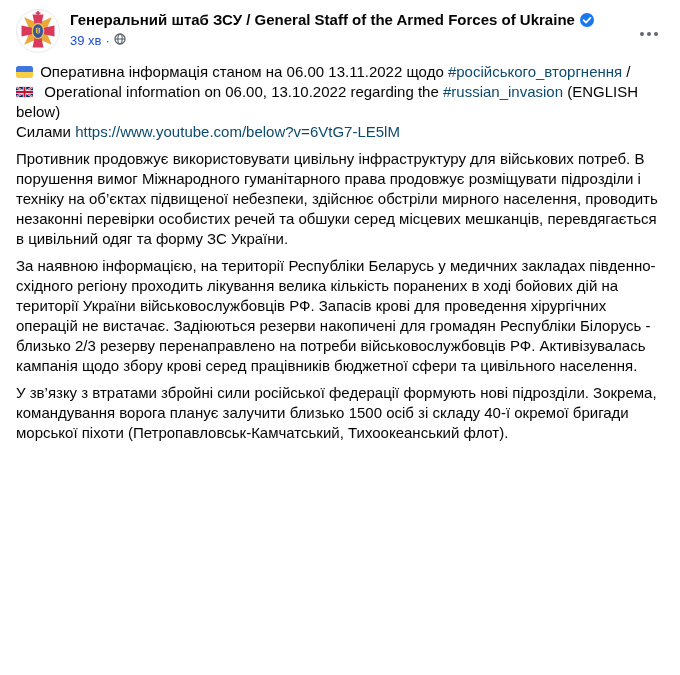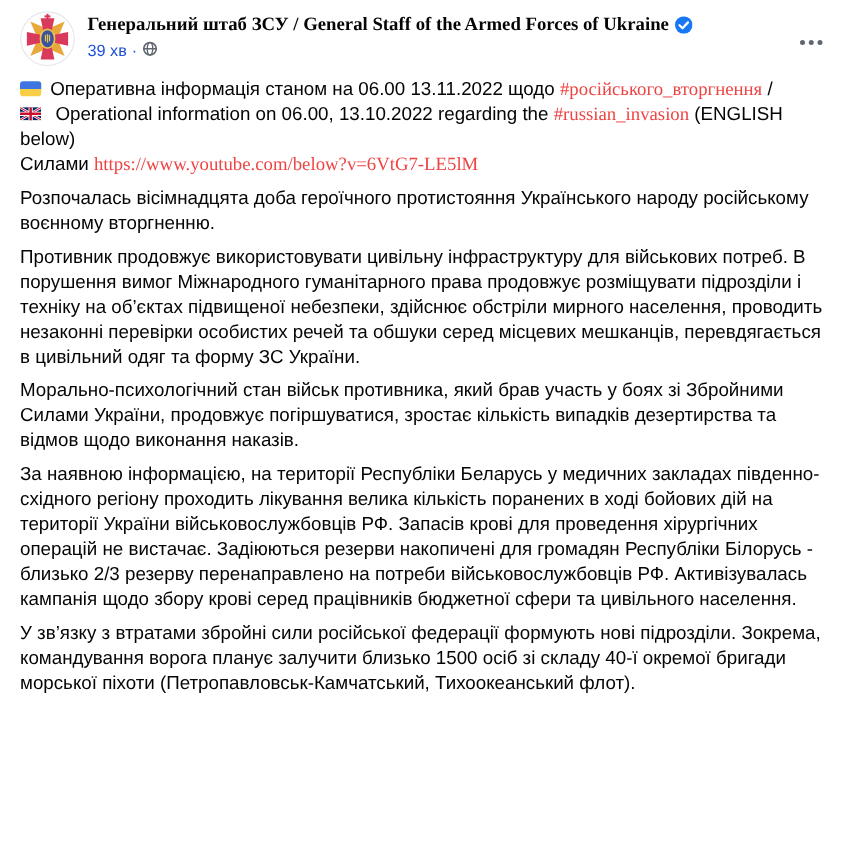--- a/index.html
+++ b/index.html
@@ -18,21 +18,21 @@
     position: relative;
   }
   .avatar {
     width: 44px; height: 44px;
     border-radius: 50%;
     flex: 0 0 44px;
     cursor: pointer;
   }
   .avatar svg { display: block; }
   .header-info { margin-left: 10px; padding-top: 1px; flex: 1 1 auto; min-width: 0; }
-  .name-row { display: flex; gap: 5px; font-family: Liberation Serif, serif; }
+  .name-row { display: flex; gap: 5px; }
   .page-name {
     font-size: 15px;
     font-weight: 700;
     color: #050505;
     line-height: 20px;
     cursor: pointer;
     white-space: nowrap;
   }
   .badge { display: inline-flex; align-items: center; }
   .meta-row {
@@ -65,24 +65,23 @@
   
   .post-body {
     margin-top: 9px;
     padding: 0 16px;
     font-size: 15px;
     line-height: 20px;
     color: #050505;
   }
   .para { margin: 0 0 7px 0; white-space: pre-wrap; }
   .link {
-    color: #ef4444;
+    color: #0c4a6e;
     text-decoration: none;
     cursor: pointer;
-    font-family: Liberation Serif, serif;
   }
   .flag {
     display: inline-block;
     width: 17px; height: 12px;
     border-radius: 2.5px;
     overflow: hidden;
     vertical-align: -1px;
     margin-right: 3px;
   }
   .flag svg { display: block; }
@@ -150,20 +149,18 @@
   </div>
 
   <div class="post-body">
       <div class="para"><span class="flag flag-ua"></span><span> Оперативна інформація станом на 06.00 13.11.2022 щодо </span><a class="link">#російського_вторгнення</a><span> /</span><br><span class="flag flag-uk"><svg width="17" height="12" viewBox="0 0 60 36">
             <rect width="60" height="36" fill="#012169"></rect>
             <path d="M0,0 L60,36 M60,0 L0,36" stroke="#ffffff" stroke-width="7"></path>
             <path d="M0,0 L60,36 M60,0 L0,36" stroke="#c8102e" stroke-width="3"></path>
             <path d="M30,0 V36 M0,18 H60" stroke="#ffffff" stroke-width="12"></path>
             <path d="M30,0 V36 M0,18 H60" stroke="#c8102e" stroke-width="7"></path>
           </svg></span><span>  Operational information on 06.00, 13.10.2022 regarding the </span><a class="link">#russian_invasion</a><span> (ENGLISH below)</span><br><span>Силами </span><a class="link">https://www.youtube.com/below?v=6VtG7-LE5lM</a></div>
-      <div class="para"><span>Розпочалась вісімнадцята доба героїчного протистояння Українського народу російському воєнному вторгненню.</span></div>
       <div class="para"><span>Противник продовжує використовувати цивільну інфраструктуру для військових потреб. В порушення вимог Міжнародного гуманітарного права продовжує розміщувати підрозділи і техніку на об’єктах підвищеної небезпеки, здійснює обстріли мирного населення, проводить незаконні перевірки особистих речей та обшуки серед місцевих мешканців, перевдягається в цивільний одяг та форму ЗС України.</span></div>
-      <div class="para"><span>Морально-психологічний стан військ противника, який брав участь у боях зі Збройними Силами України, продовжує погіршуватися, зростає кількість випадків дезертирства та відмов щодо виконання наказів.</span></div>
       <div class="para"><span>За наявною інформацією, на території Республіки Беларусь у медичних закладах південно-східного регіону проходить лікування велика кількість поранених в ході бойових дій на території України військовослужбовців РФ. Запасів крові для проведення хірургічних операцій не вистачає. Задіюються резерви накопичені для громадян Республіки Білорусь - близько 2/3 резерву перенаправлено на потреби військовослужбовців РФ. Активізувалась кампанія щодо збору крові серед працівників бюджетної сфери та цивільного населення.</span></div>
       <div class="para"><span>У зв’язку з втратами збройні сили російської федерації формують нові підрозділи. Зокрема, командування ворога планує залучити близько 1500 осіб зі складу 40-ї окремої бригади морської піхоти (Петропавловськ-Камчатський, Тихоокеанський флот).</span></div>
     </div>
 
 </div>
 
 </body></html>

